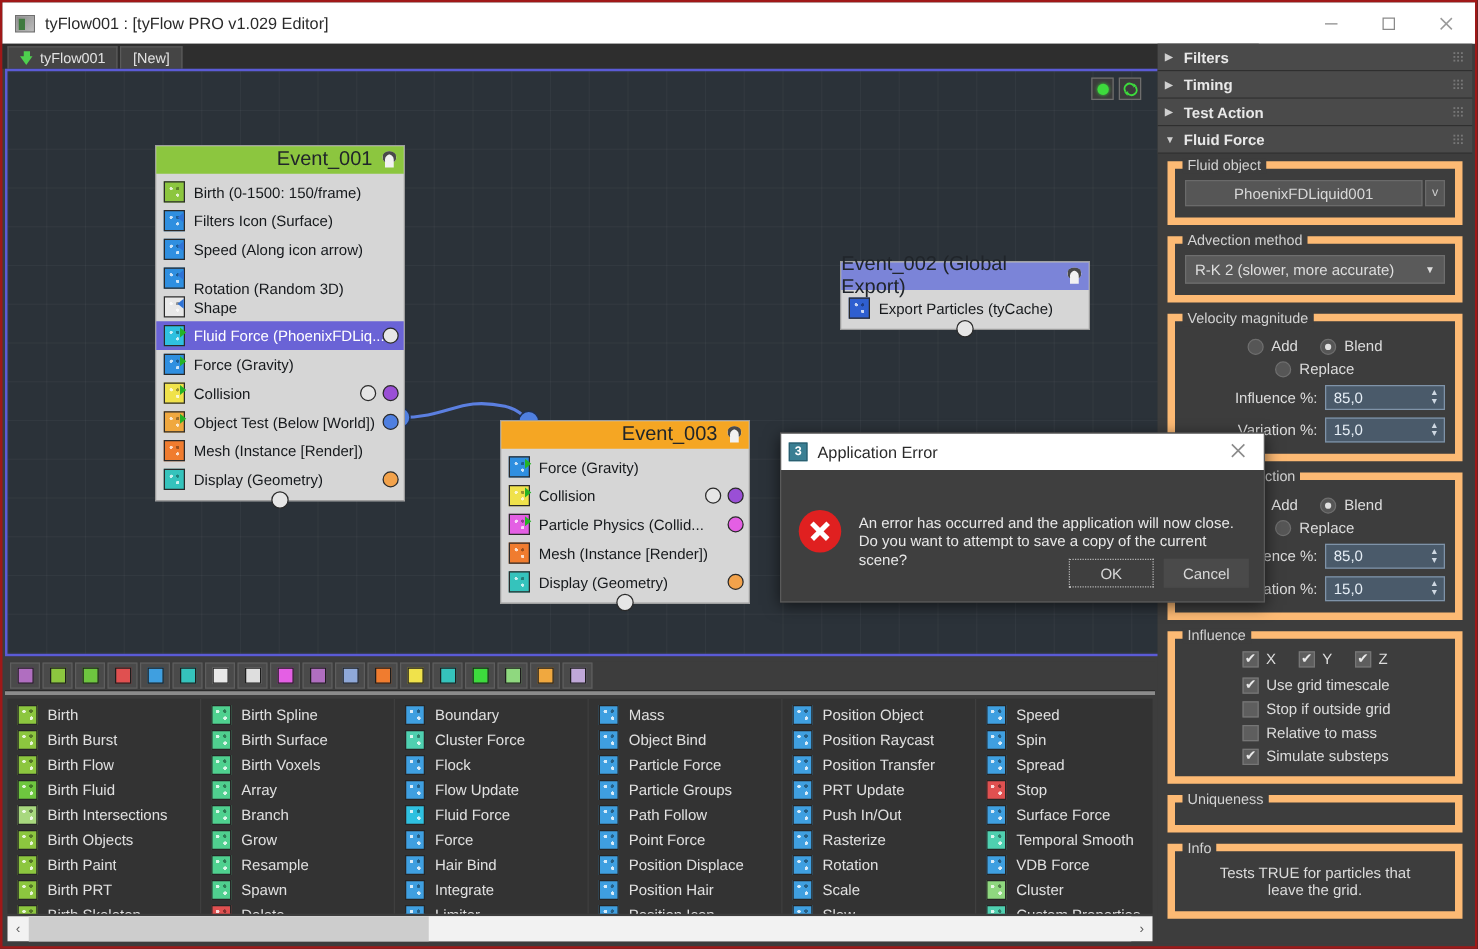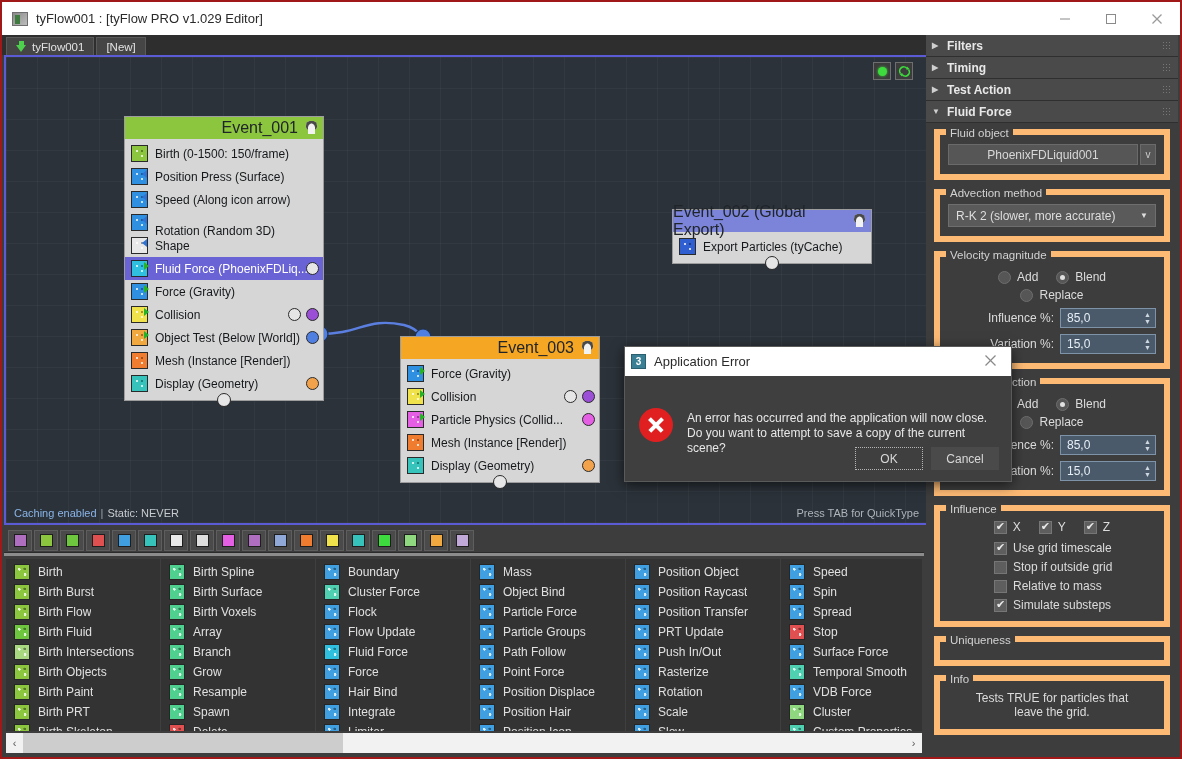--- a/index.html
+++ b/index.html
@@ -357,21 +357,21 @@
               <span class="nicon" style="background: rgb(140, 198, 63);">
                 <span class="inner" style="background: radial-gradient(circle at 30% 30%, rgba(255, 255, 255, 0.75) 1.2px, transparent 1.4px), radial-gradient(circle at 70% 70%, rgba(255, 255, 255, 0.75) 1.2px, transparent 1.4px), radial-gradient(circle at 70% 30%, rgba(0, 0, 0, 0.35) 1.2px, transparent 1.4px);"></span>
               </span>
               <span class="lblcut" style="max-width: 154px;">Birth (0-1500: 150/frame)</span>
             </div>
             <div class="nrow">
               <span class="nicon" style="background: rgb(47, 143, 224);">
                 <span class="inner" style="background: radial-gradient(circle at 30% 30%, rgba(255, 255, 255, 0.75) 1.2px, transparent 1.4px), radial-gradient(circle at 70% 70%, rgba(255, 255, 255, 0.75) 1.2px, transparent 1.4px), radial-gradient(circle at 70% 30%, rgba(0, 0, 0, 0.35) 1.2px, transparent 1.4px);"></span>
               </span>
               <span class="tri blue"></span>
-              <span class="lblcut" style="max-width: 154px;">Position Press (Surface)</span>
+              <span class="lblcut" style="max-width: 154px;">Filters Icon (Surface)</span>
             </div>
             <div class="nrow">
               <span class="nicon" style="background: rgb(47, 143, 224);">
                 <span class="inner" style="background: radial-gradient(circle at 30% 30%, rgba(255, 255, 255, 0.75) 1.2px, transparent 1.4px), radial-gradient(circle at 70% 70%, rgba(255, 255, 255, 0.75) 1.2px, transparent 1.4px), radial-gradient(circle at 70% 30%, rgba(0, 0, 0, 0.35) 1.2px, transparent 1.4px);"></span>
               </span>
               <span class="tri blue"></span>
               <span class="lblcut" style="max-width: 154px;">Speed (Along icon arrow)</span>
             </div>
             <div class="nrow">
               <span class="nicon" style="background: rgb(47, 143, 224);">
@@ -491,26 +491,20 @@
                 <span class="inner" style="background: radial-gradient(circle at 30% 30%, rgba(255, 255, 255, 0.75) 1.2px, transparent 1.4px), radial-gradient(circle at 70% 70%, rgba(255, 255, 255, 0.75) 1.2px, transparent 1.4px), radial-gradient(circle at 70% 30%, rgba(0, 0, 0, 0.35) 1.2px, transparent 1.4px);"></span>
               </span>
               <span class="lblcut" style="max-width: 154px;">Display (Geometry)</span>
               <span class="port orange" style="right: 4px; top: 5px;"></span>
             </div>
           </div>
           <span class="port out"></span>
         </div>
       </div>
 
-    <div class="statusbar">
-      <span class="st-left">Caching enabled</span>
-      <span class="st-sep">|</span>
-      <span class="st-static">Static: NEVER</span>
-      <span class="st-right">Press TAB for QuickType</span>
-    </div>
   </div>
 
   <div class="dialog">
     <div class="dlg-title">
       <div class="dlg-ico">3</div>
       <div class="dlg-title-text">Application Error</div>
       <div class="dlg-x">
         <svg width="13" height="13" viewBox="0 0 13 13">
             <line x1="1.5" y1="1.5" x2="11.5" y2="11.5" stroke="#8a8a8a" stroke-width="1.3"></line>
             <line x1="11.5" y1="1.5" x2="1.5" y2="11.5" stroke="#8a8a8a" stroke-width="1.3"></line>

